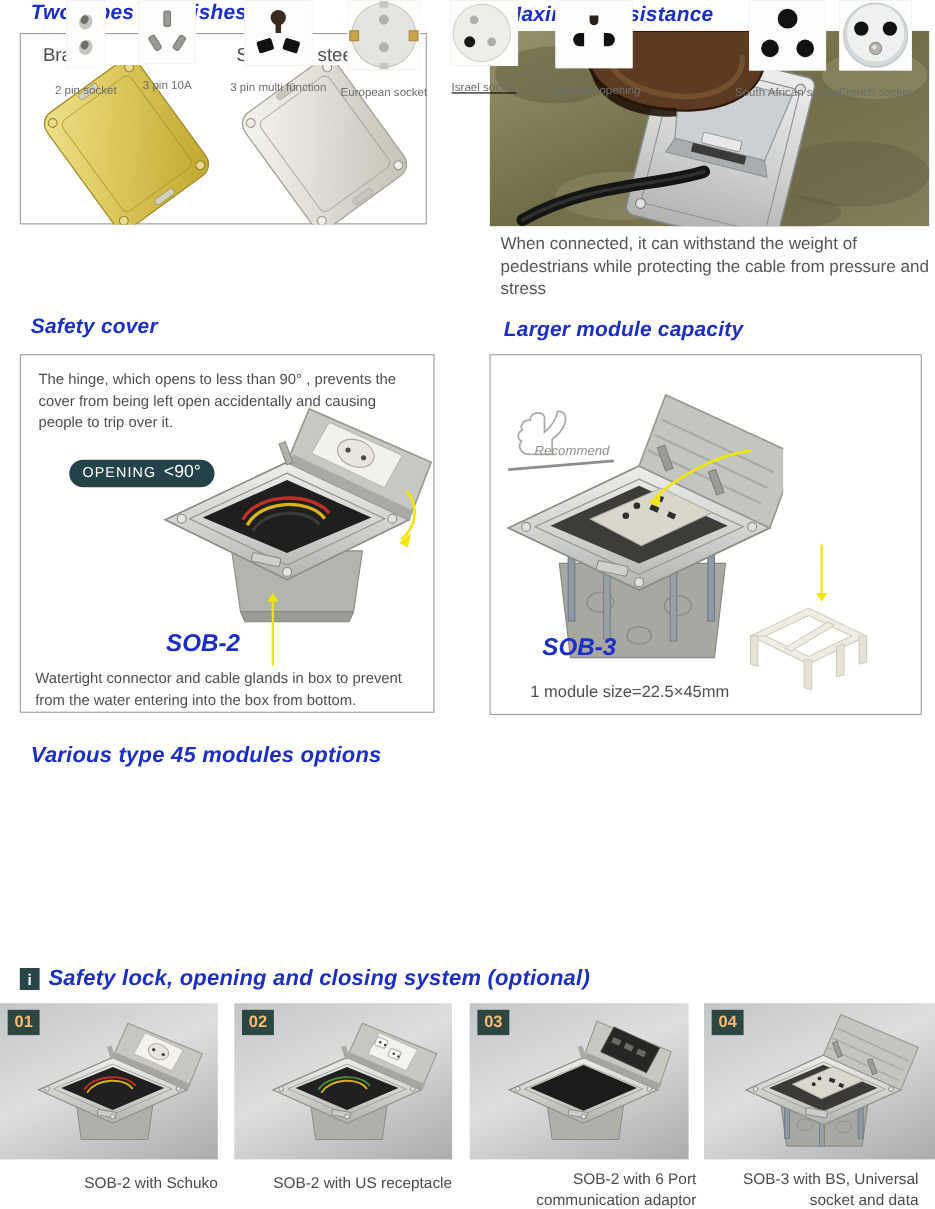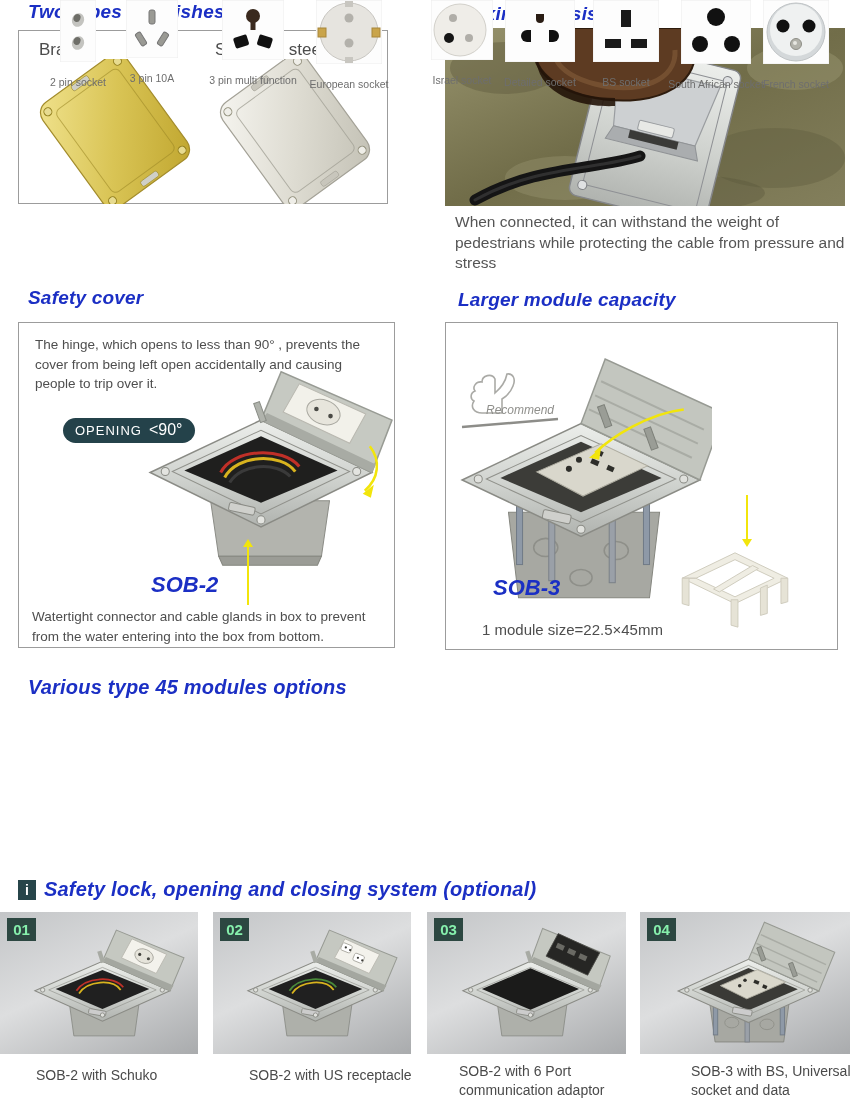--- a/index.html
+++ b/index.html
@@ -32,24 +32,24 @@
   .modules-row { position:absolute; left:0; top:726; width:832px; height:100px; }
   .module-item { position:absolute; width:96px; text-align:center; }
   .module-item .tile { display:flex; align-items:center; justify-content:center; margin:0 auto; background:#fff; }
   .module-item .m-label { display:block; margin-top:14px; color:#6e6e6e; font-size:10.5px; white-space:nowrap; }
 
   .lock-head-icon { position:absolute; left:18px; top:880px; width:18px; height:20px; background:#27454a; color:#fff;
                     font-weight:bold; font-size:14px; display:flex; align-items:center; justify-content:center; }
   .lock-heading { left:44px; top:878px; font-size:20px; }
 
   .panel { position:absolute; top:912px; height:142px; background:linear-gradient(155deg,#c3c5c7 0%,#dddedf 45%,#a9abad 100%); }
-  .panel-num { position:absolute; left:7px; top:6px; min-width:29px; height:23px; background:#2c4741; color:#86efac;
+  .panel-num { position:absolute; left:7px; top:6px; min-width:29px; height:23px; background:#2c4741; color:#fdba74;
                font-size:15px; font-weight:bold; display:flex; align-items:center; justify-content:center; padding:0 4px; }
   .panel svg { position:absolute; left:50%; top:50%; transform:translate(-50%,-50%); }
-  .caption { position:absolute; top:1066px; color:#4a4a4a; font-size:14px; text-align:left; line-height:1.35;margin-left:36px; }
+  .caption { position:absolute; top:1066px; color:#4a4a4a; font-size:14px; text-align:right; line-height:1.35; }
 </style>
 </head>
 <body>
 
 <svg width="0" height="0" style="position:absolute">
   <defs>
     <linearGradient id="gGold" x1="0" y1="0" x2="1" y2="1">
       <stop offset="0" stop-color="#f0e28d"></stop>
         <stop offset="0.5" stop-color="#d9c455"></stop>
         <stop offset="1" stop-color="#c0a62f"></stop>
@@ -298,21 +298,21 @@
           <circle cx="33" cy="43" r="4.5" fill="#b3b1ab"></circle>
           <rect x="2" y="28" width="8" height="9" fill="#c9a44a" stroke="#a8863a"></rect>
           <rect x="56" y="28" width="8" height="9" fill="#c9a44a" stroke="#a8863a"></rect>
           <rect x="29" y="1" width="8" height="6" fill="#c8c6c0"></rect>
           <rect x="29" y="57" width="8" height="6" fill="#c8c6c0"></rect>
         </svg>
       </div>
       <span class="m-label">European socket</span>
     </div>
 
-    <div class="module-item" style="left:414px;">
+    <div class="module-item" style="left:392px;text-decoration:underline;">
       <div class="tile" style="width:62px; height:60px;">
         <svg width="62" height="60">
           <rect width="62" height="60" fill="#fdfdfd" stroke="#ececec"></rect>
           <path d="M 31,2 A 28 28 0 1 0 31,58 A 22 22 0 1 1 31,2" fill="#dddbd5"></path>
           <circle cx="29" cy="30" r="26" fill="#efede8" stroke="#d2d0ca"></circle>
           <circle cx="22" cy="18" r="4" fill="#b0aea8"></circle>
           <circle cx="18" cy="38" r="5" fill="#161616"></circle>
           <circle cx="38" cy="38" r="4" fill="#b0aea8"></circle>
         </svg>
       </div>
@@ -321,34 +321,23 @@
 
     <div class="module-item" style="left:492px;">
       <div class="tile" style="width:70px; height:62px;">
         <svg width="70" height="62">
           <rect width="70" height="62" fill="#fdfdfd" stroke="#ececec"></rect>
           <path d="M 31,14 h 8 v 5 a 4 4 0 0 1 -8 0 Z" fill="#2a1d14"></path>
           <path d="M 22,30 a 6 6 0 0 0 0,12 l 4,0 0,-12 Z" fill="#111"></path>
           <path d="M 48,30 a 6 6 0 0 1 0,12 l -4,0 0,-12 Z" fill="#111"></path>
         </svg>
       </div>
-      <span class="m-label">Detailed socket</span>
-    </div>
-
-    <div class="module-item" style="left:578px;">
-      <div class="tile" style="width:66px; height:62px;">
-        <svg width="66" height="62">
-          <rect width="66" height="62" fill="#fdfdfd" stroke="#ececec"></rect>
-          <rect x="28" y="10" width="10" height="17" fill="#1a1a1a"></rect>
-          <rect x="12" y="39" width="16" height="9" fill="#1a1a1a"></rect>
-          <rect x="38" y="39" width="16" height="9" fill="#1a1a1a"></rect>
-        </svg>
-      </div>
-      <span class="m-label">BS socket</span>
-    </div>
+      <span class="m-label">Amreican opening</span>
+    </div>
+
 
     <div class="module-item" style="left:668px;">
       <div class="tile" style="width:70px; height:64px;">
         <svg width="70" height="64">
           <rect width="70" height="64" fill="#fdfdfd" stroke="#ececec"></rect>
           <circle cx="35" cy="17" r="9" fill="#111"></circle>
           <circle cx="19" cy="44" r="8" fill="#111"></circle>
           <circle cx="51" cy="44" r="8" fill="#111"></circle>
         </svg>
       </div>

